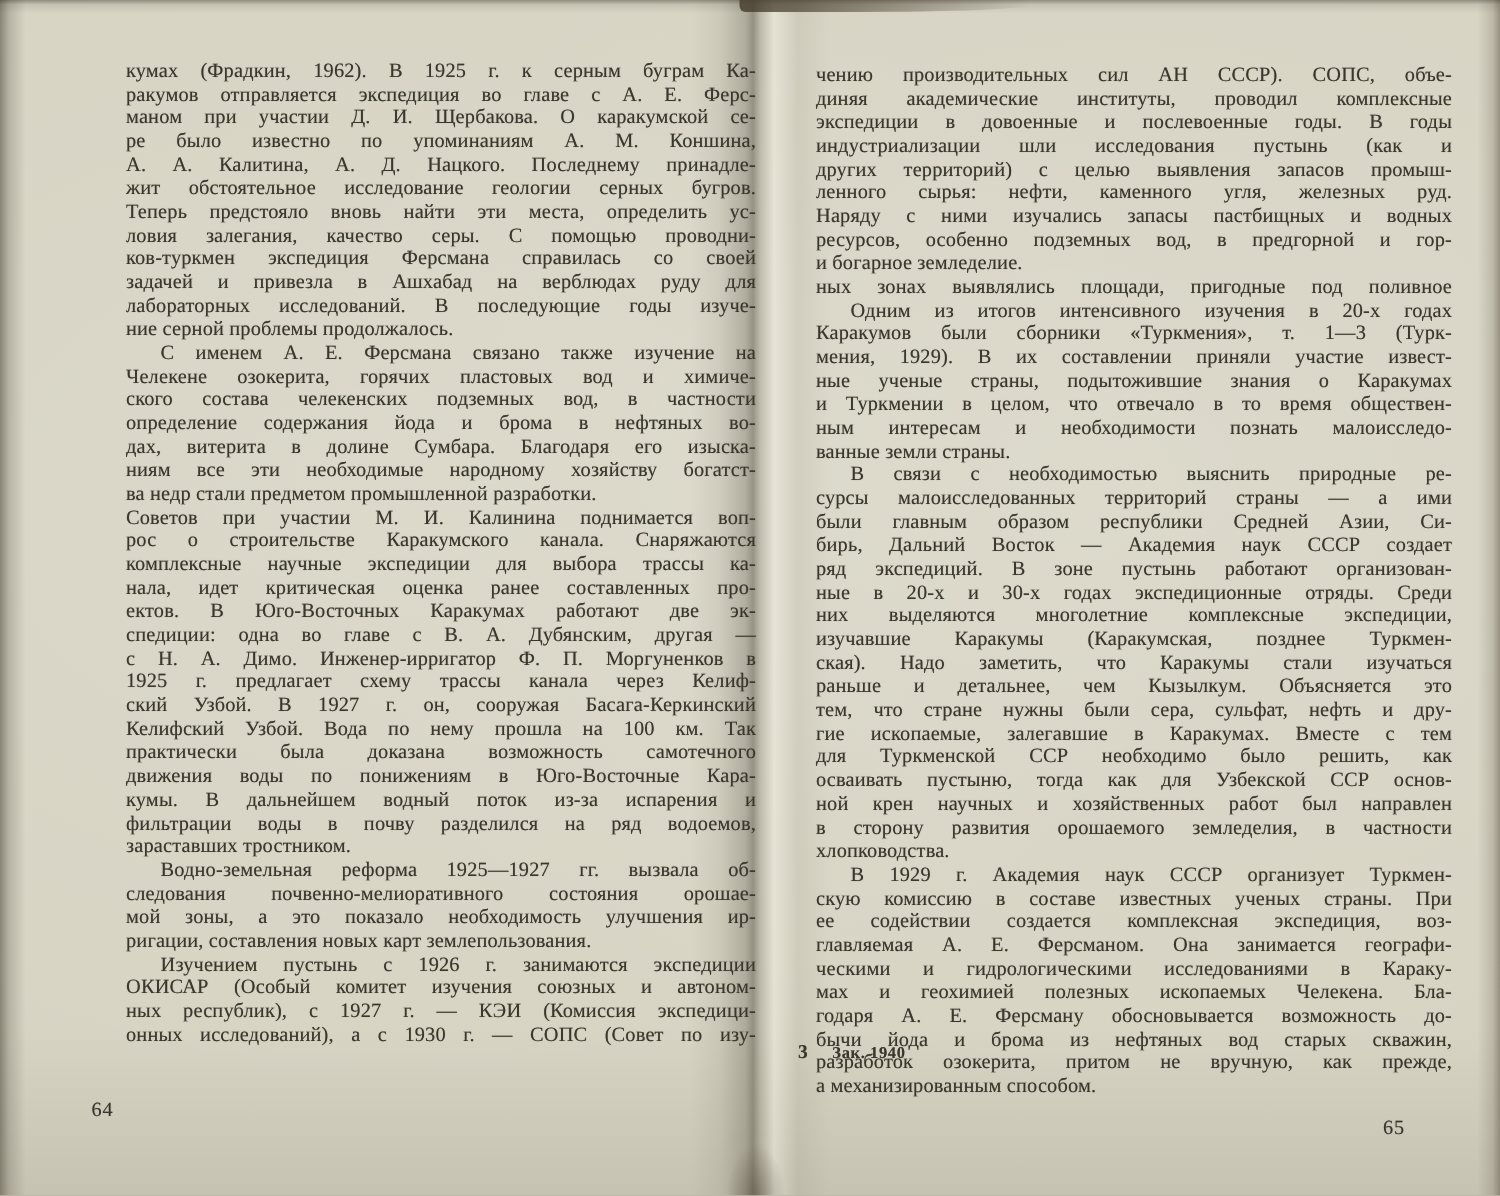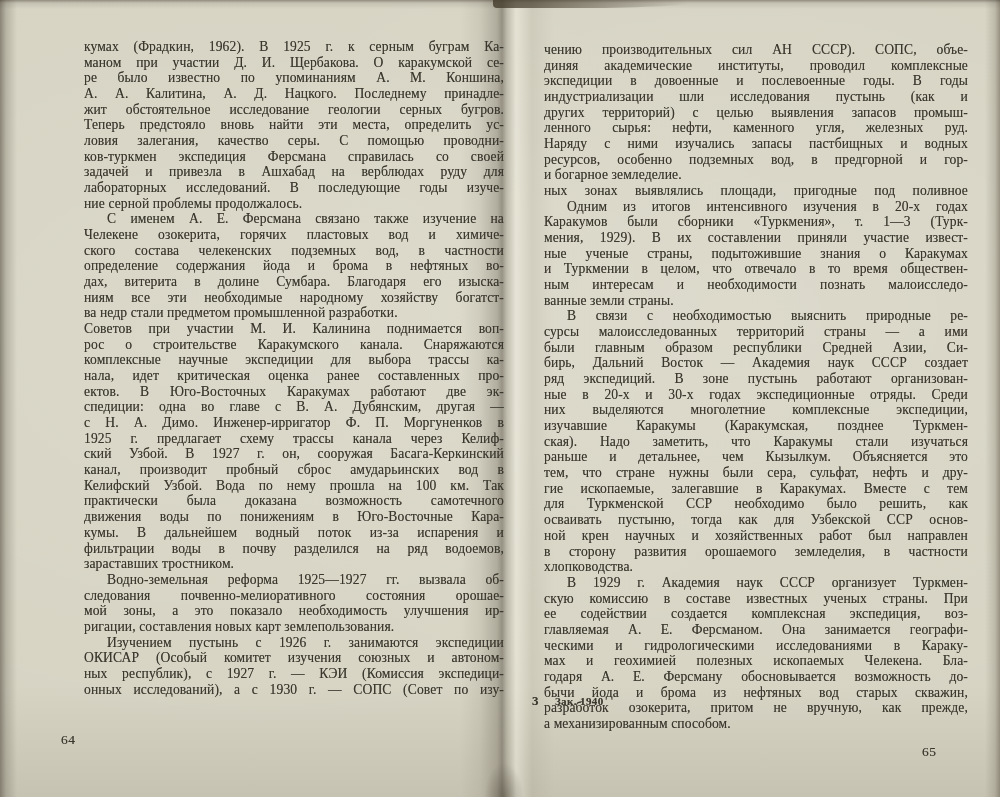--- a/index.html
+++ b/index.html
@@ -51,20 +51,21 @@
 </style>
 </head>
 <body>
 
 <div class="book">
   <div class="top-wedge"></div>
   <div class="gutter-bottom"></div>
 
   <div class="text-block tb-left">
       <div class="line">кумах (Фрадкин, 1962). В 1925 г. к серным буграм Ка-</div>
+      <div class="line">ракумов отправляется экспедиция во главе с А. Е. Ферс-</div>
       <div class="line">маном при участии Д. И. Щербакова. О каракумской се-</div>
       <div class="line">ре было известно по упоминаниям А. М. Коншина,</div>
       <div class="line">А. А. Калитина, А. Д. Нацкого. Последнему принадле-</div>
       <div class="line">жит обстоятельное исследование геологии серных бугров.</div>
       <div class="line">Теперь предстояло вновь найти эти места, определить ус-</div>
       <div class="line">ловия залегания, качество серы. С помощью проводни-</div>
       <div class="line">ков-туркмен экспедиция Ферсмана справилась со своей</div>
       <div class="line">задачей и привезла в Ашхабад на верблюдах руду для</div>
       <div class="line">лабораторных исследований. В последующие годы изуче-</div>
       <div class="line end">ние серной проблемы продолжалось.</div>
@@ -77,21 +78,20 @@
       <div class="line end">ва недр стали предметом промышленной разработки.</div>
       <div class="line">Советов при участии М. И. Калинина поднимается воп-</div>
       <div class="line">рос о строительстве Каракумского канала. Снаряжаются</div>
       <div class="line">комплексные научные экспедиции для выбора трассы ка-</div>
       <div class="line">нала, идет критическая оценка ранее составленных про-</div>
       <div class="line">ектов. В Юго-Восточных Каракумах работают две эк-</div>
       <div class="line">спедиции: одна во главе с В. А. Дубянским, другая —</div>
       <div class="line">с Н. А. Димо. Инженер-ирригатор Ф. П. Моргуненков в</div>
       <div class="line">1925 г. предлагает схему трассы канала через Келиф-</div>
       <div class="line">ский Узбой. В 1927 г. он, сооружая Басага-Керкинский</div>
-      <div class="line">канал, производит пробный сброс амударьинских вод в</div>
       <div class="line">Келифский Узбой. Вода по нему прошла на 100 км. Так</div>
       <div class="line">практически была доказана возможность самотечного</div>
       <div class="line">движения воды по понижениям в Юго-Восточные Кара-</div>
       <div class="line">кумы. В дальнейшем водный поток из-за испарения и</div>
       <div class="line">фильтрации воды в почву разделился на ряд водоемов,</div>
       <div class="line end">зараставших тростником.</div>
       <div class="line indent">Водно-земельная реформа 1925—1927 гг. вызвала об-</div>
       <div class="line">следования почвенно-мелиоративного состояния орошае-</div>
       <div class="line">мой зоны, а это показало необходимость улучшения ир-</div>
       <div class="line end">ригации, составления новых карт землепользования.</div>

